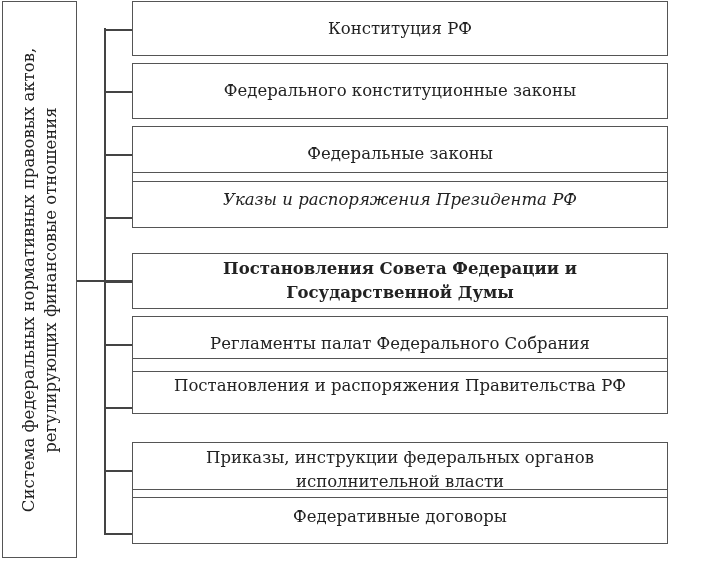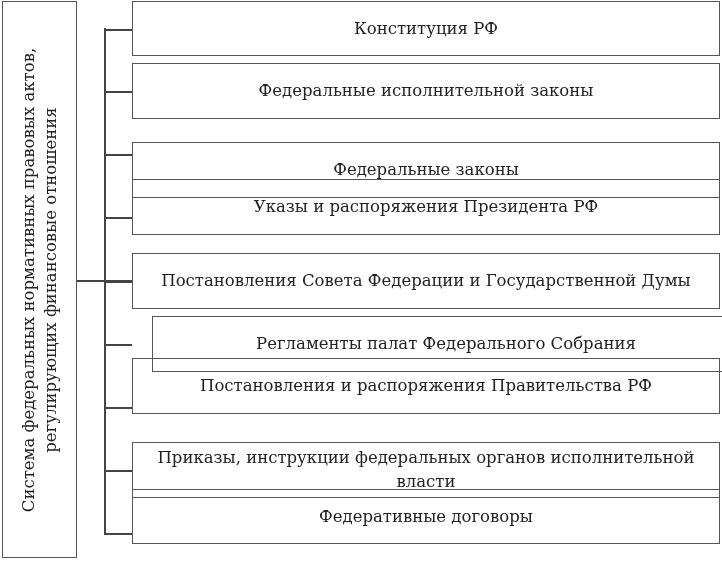--- a/index.html
+++ b/index.html
@@ -1,56 +1,56 @@
 <!DOCTYPE html>
 <html><head>
 <meta charset="utf-8">
 <style>
   html,body{margin:0;padding:0;background:#fff;}
   body{width:722px;height:561px;position:relative;overflow:hidden;font-family:"DejaVu Serif","Liberation Serif",serif;color:#222;}
   .root-box{position:absolute;left:2px;top:1px;width:75px;height:557px;border:1.5px solid #555;box-sizing:border-box;}
   .root-text{position:absolute;left:50%;top:50%;transform:translate(-50%,-50%) rotate(-90deg);white-space:nowrap;text-align:center;font-size:16.5px;line-height:22px;}
   .line{position:absolute;background:#444;}
-  .box{position:absolute;left:132px;width:588px;border:1.5px solid #555;box-sizing:border-box;display:flex;align-items:center;justify-content:center;text-align:center;font-size:16.5px;line-height:24px;padding:0 10px;}
+  .box{position:absolute;left:132px;width:536px;border:1.5px solid #555;box-sizing:border-box;display:flex;align-items:center;justify-content:center;text-align:center;font-size:16.5px;line-height:24px;padding:0 10px;}
 </style>
 </head>
 <body>
 
 <div class="root-box">
   <div class="root-text">
     <div>Система федеральных нормативных правовых актов,</div>
     <div>регулирующих финансовые отношения</div>
   </div>
 </div>
 
 <div class="line" style="left:77px;top:280px;width:55px;height:1.5px;"></div>
 <div class="line" style="left:104px;top:28px;width:1.5px;height:505px;"></div>
 
 <div id="items-container">
     <div class="box" style="top: 1px; height: 55px;">
       <span>Конституция РФ</span>
     </div>
     <div class="line" style="left: 104px; width: 28px; height: 1.5px; top: 29px;"></div>
     <div class="box" style="top: 63px; height: 56px;">
-      <span>Федеральные исполнительной законы</span>
+      <span>Федерального конституционные законы</span>
     </div>
     <div class="line" style="left: 104px; width: 28px; height: 1.5px; top: 91px;"></div>
-    <div class="box" style="top: 126px; height: 56px; margin-top: 16px;">
+    <div class="box" style="top: 126px; height: 56px;">
       <span>Федеральные законы</span>
     </div>
     <div class="line" style="left: 104px; width: 28px; height: 1.5px; top: 154px;"></div>
-    <div class="box" style="top: 179px; height: 56px;">
+    <div class="box" style="top: 172px; height: 56px; font-style: italic;">
       <span>Указы и распоряжения Президента РФ</span>
     </div>
     <div class="line" style="left: 104px; width: 28px; height: 1.5px; top: 217px;"></div>
-    <div class="box" style="top: 253px; height: 56px;">
+    <div class="box" style="top: 253px; height: 56px; font-weight: bold;">
       <span>Постановления Совета Федерации и Государственной Думы</span>
     </div>
     <div class="line" style="left: 104px; width: 28px; height: 1.5px; top: 281px;"></div>
-    <div class="box" style="top: 316px; height: 56px; margin-left: 20px;">
+    <div class="box" style="top: 316px; height: 56px;">
       <span>Регламенты палат Федерального Собрания</span>
     </div>
     <div class="line" style="left: 104px; width: 28px; height: 1.5px; top: 344px;"></div>
     <div class="box" style="top: 358px; height: 56px;">
       <span>Постановления и распоряжения Правительства РФ</span>
     </div>
     <div class="line" style="left: 104px; width: 28px; height: 1.5px; top: 407px;"></div>
     <div class="box" style="top: 442px; height: 56px; justify-content: flex-end;">
       <span>Приказы, инструкции федеральных органов исполнительной власти</span>
     </div>

